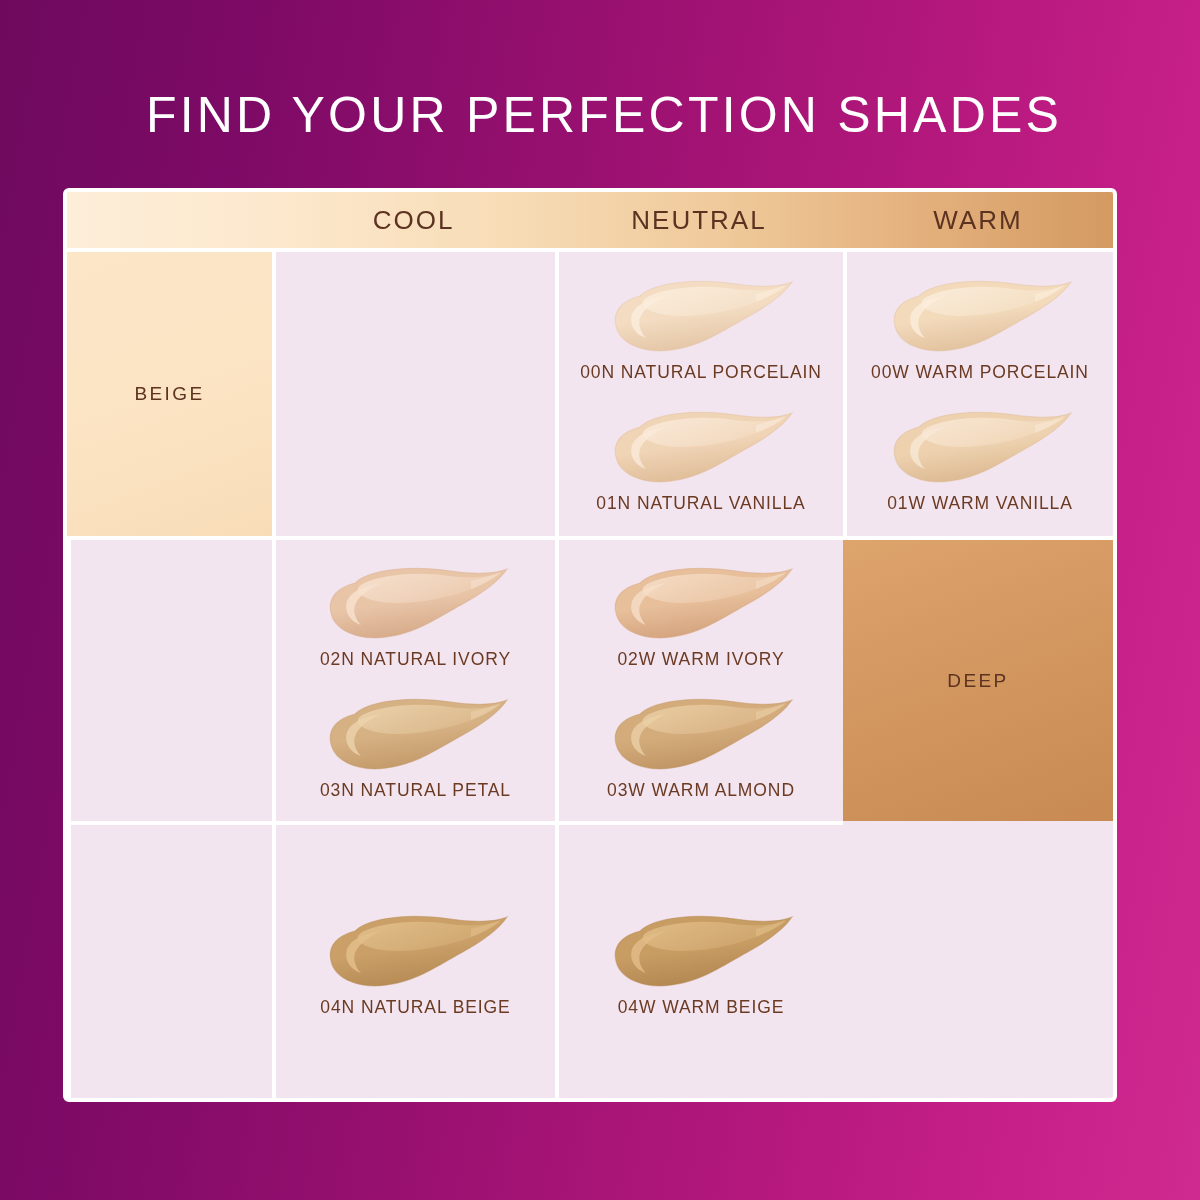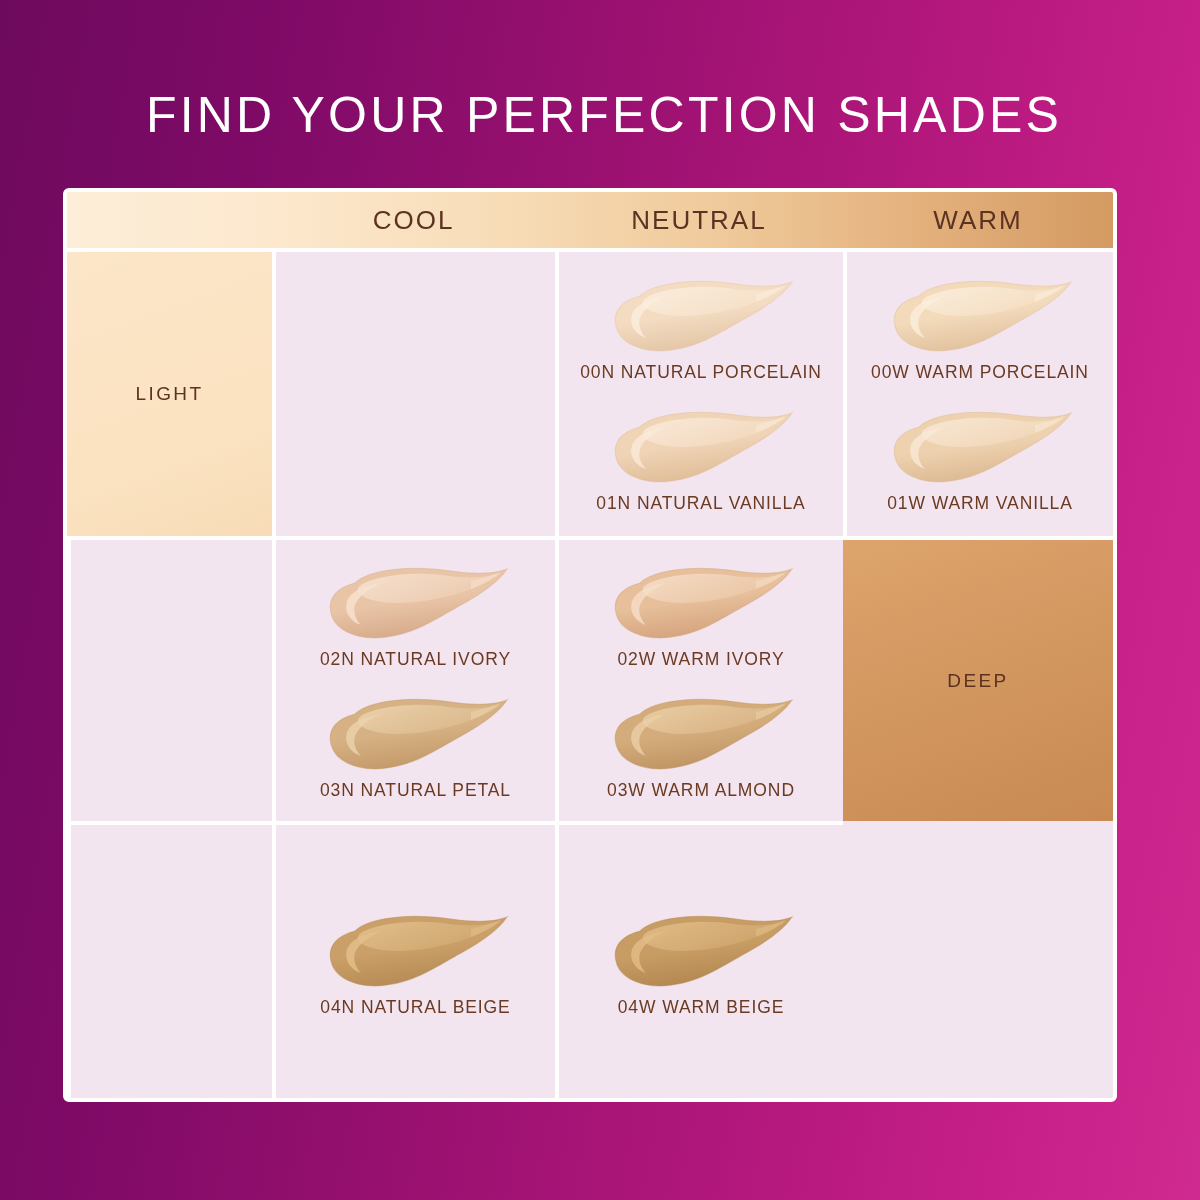--- a/index.html
+++ b/index.html
@@ -127,21 +127,21 @@
 <div class="title">FIND YOUR PERFECTION SHADES</div>
 
 <div class="chart">
   <div class="header-band"></div>
 
   <div class="hdr hdr-corner"></div>
   <div class="hdr">COOL</div>
   <div class="hdr">NEUTRAL</div>
   <div class="hdr">WARM</div>
 
-  <div class="depth depth-light">LIGHT</div>
+  <div class="depth depth-light">BEIGE</div>
   <div class="cell empty"></div>
   <div class="cell">
       <div class="shade">
         <div class="swatch-wrap">
           <svg viewBox="0 0 190 86" xmlns="http://www.w3.org/2000/svg">
             <defs>
               <linearGradient id="g0a" x1="0" y1="0" x2="0.35" y2="1">
                 <stop offset="0%" stop-color="#f3dcc2"></stop>
                 <stop offset="55%" stop-color="#f3dcc2"></stop>
                 <stop offset="100%" stop-color="#e4c6a6"></stop>

